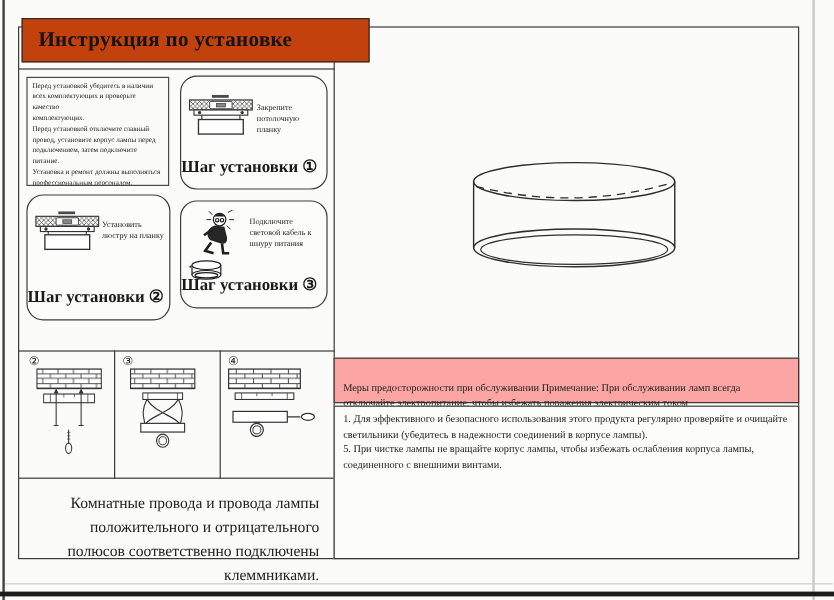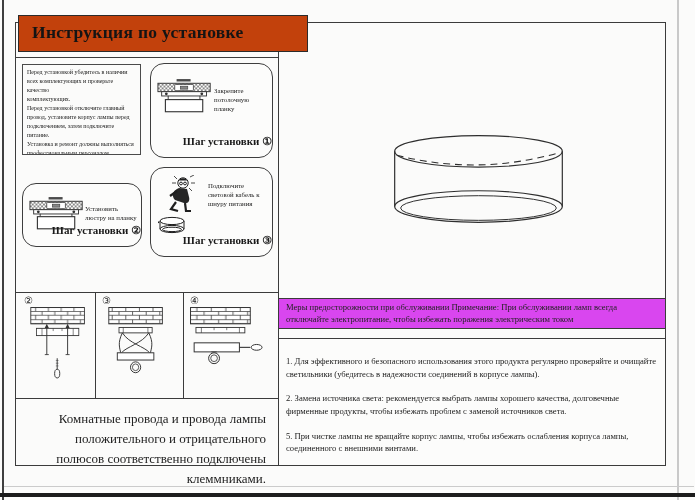--- a/index.html
+++ b/index.html
@@ -20,45 +20,45 @@
   .v-divider{left:278px;top:22px;width:1px;height:444px;background:#3b3b3b;}
   .title-box{left:18px;top:15px;width:290px;height:37px;border:1.5px solid #2b2b2b;background:#c2410c;z-index:3;font-family:Liberation Serif, serif;}
   .title-box span{display:block;padding-left:13px;font-size:17.5px;font-weight:bold;line-height:33px;letter-spacing:.3px;color:#141414;}
   .subline{left:15px;top:57px;width:264px;height:1px;background:#3b3b3b;}
   
   .intro-box{left:22px;top:64px;width:119px;height:91px;border:1px solid #4a4a4a;padding:3px 4px;overflow:hidden;}
   .intro-box p{margin:0;font-size:6px;line-height:1.5;white-space:pre-line;color:#222;}
   
   .step-box{border:1.2px solid #3e3e3e;border-radius:14px;background:#fcfcfb;}
   .sb1{left:150px;top:63px;width:123px;height:95px;}
-  .sb2{left:22px;top:183px;width:120px;height:64px;}
+  .sb2{left:22px;top:162px;width:120px;height:105px;}
   .sb3{left:150px;top:167px;width:123px;height:90px;padding-left:28px;}
   .step-caption{position:absolute;font-size:6.8px;line-height:1.35;color:#222;}
   .sb1 .step-caption{left:63px;top:22px;width:54px;}
   .sb2 .step-caption{left:62px;top:20px;width:52px;}
   .sb3 .step-caption{left:57px;top:13px;width:60px;}
-  .step-label{position:absolute;bottom:9px;left:0;width:100%;text-align:right;font-size:11px;font-weight:bold;color:#1a1a1a;}
+  .step-label{position:absolute;bottom:9px;left:0;width:100%;text-align:left;font-size:14px;font-weight:bold;color:#1a1a1a;}
   .step-svg{position:absolute;}
   .sb1 .step-svg{left:6px;top:15px;}
   .sb2 .step-svg{left:6px;top:13px;}
   .sb3 .step-svg{left:7px;top:7px;}
   
   .diag-section{left:15px;top:292px;width:264px;height:107px;border-top:1px solid #3b3b3b;border-bottom:1px solid #3b3b3b;}
   .diag-div1{left:95px;top:292px;width:1px;height:107px;background:#3b3b3b;}
   .diag-div2{left:183px;top:292px;width:1px;height:107px;background:#3b3b3b;}
   .diag-num{position:absolute;font-size:10px;color:#222;}
   .dn2{left:24px;top:295px;} .dn3{left:102px;top:295px;} .dn4{left:190px;top:295px;}
   .dsvg2{left:26px;top:303px;} .dsvg3{left:102px;top:303px;} .dsvg4{left:186px;top:303px;}
   .wiring-note{left:28px;top:409px;width:238px;text-align:right;font-size:13px;line-height:1.55;color:#222;}
   
   .lamp-svg{left:372px;top:118px;}
-  .precaution-box{left:278px;top:298px;width:388px;height:31px;border:1px solid #3b3b3b;padding:2px 7px;background:#d946ef;}
+  .precaution-box{left:278px;top:298px;width:388px;height:31px;border:1px solid #3b3b3b;padding:18px 7px;background:#fca5a5;}
   .precaution-box p{margin:0;font-size:8.6px;line-height:1.45;color:#222;}
   .maintenance-box{left:278px;top:338px;width:388px;height:128px;border:1px solid #3b3b3b;padding:4px 7px;background:#fcfcfb;overflow:hidden;}
-  .maintenance-box div{font-size:8.6px;line-height:1.47;color:#222;margin-top:12px;}
+  .maintenance-box div{font-size:8.6px;line-height:1.47;color:#222;}
 </style>
 </head>
 <body>
 
 <div class="abs edge-left"></div>
 <div class="abs edge-right-faint"></div>
 <div class="abs edge-bottom-faint"></div>
 <div class="abs edge-bottom-dark"></div>
 
 <div class="abs main-border"></div>
@@ -222,15 +222,14 @@
     <ellipse cx="108" cy="89.5" rx="79" ry="12.5" stroke-width="1"></ellipse>
   </g>
 </svg>
 
 <div class="abs precaution-box">
   <p>Меры предосторожности при обслуживании Примечание: При обслуживании ламп всегда отключайте электропитание, чтобы избежать поражения электрическим током</p>
 </div>
 
 <div class="abs maintenance-box">
   <div>1. Для эффективного и безопасного использования этого продукта регулярно проверяйте и очищайте светильники (убедитесь в надежности соединений в корпусе лампы).</div>
-  <div>2. Замена источника света: рекомендуется выбрать лампы хорошего качества, долговечные фирменные продукты, чтобы избежать проблем с заменой источников света.</div>
   <div>5. При чистке лампы не вращайте корпус лампы, чтобы избежать ослабления корпуса лампы, соединенного с внешними винтами.</div>
 </div>
 
 </body></html>

